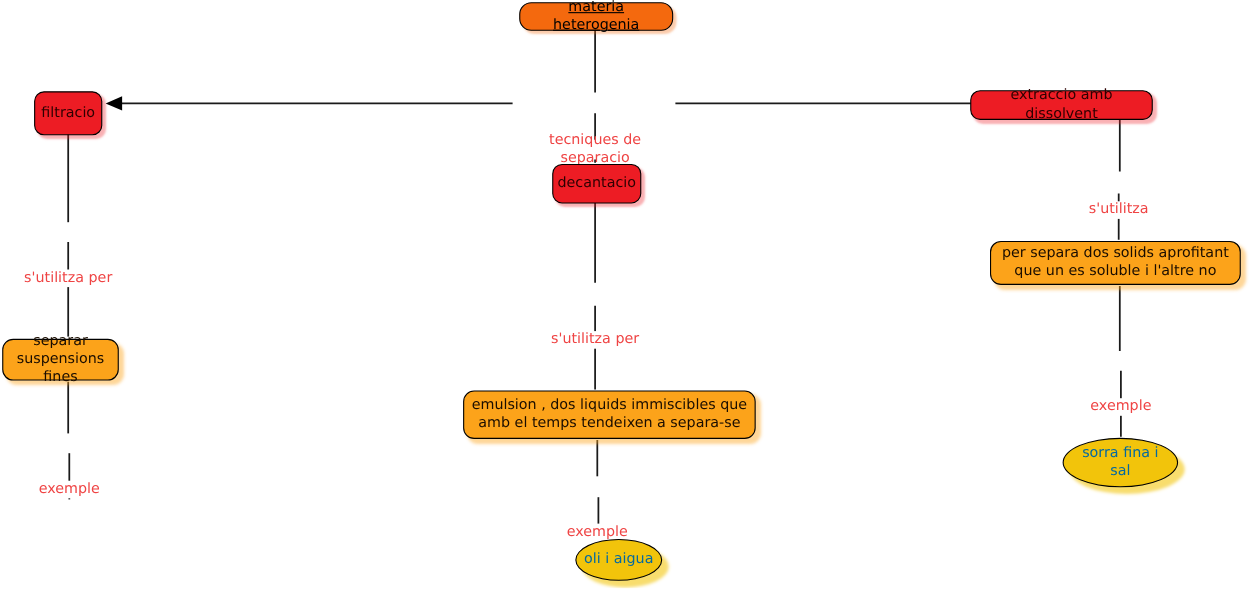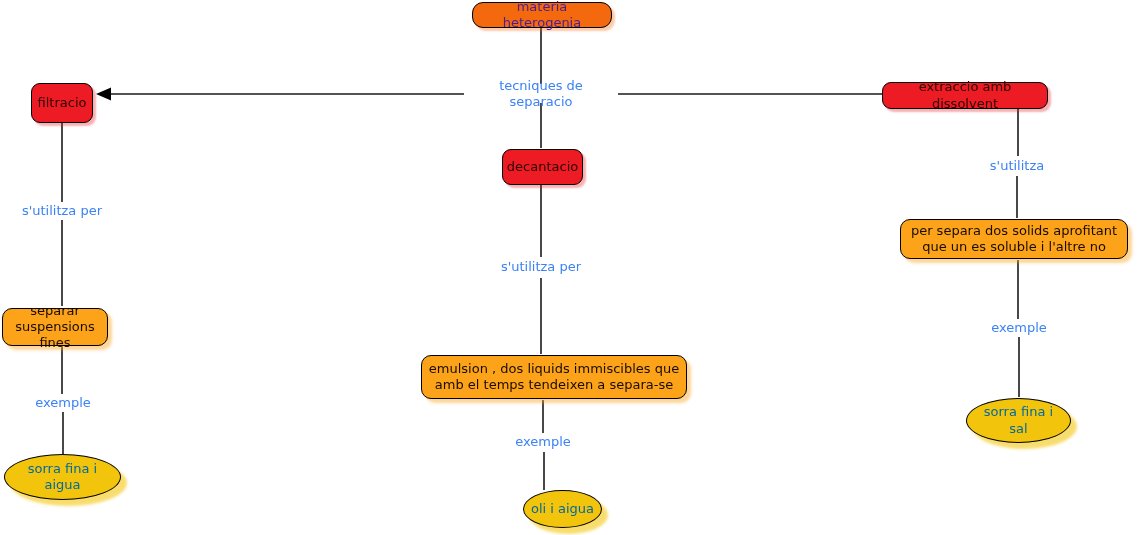--- a/index.html
+++ b/index.html
@@ -37,23 +37,24 @@
     border-radius: 9px;
     color: #2d0000;
     box-shadow: 3px 3px 2px rgba(237, 28, 36, 0.35);
     padding: 2px 6px;
   }
   
   .concept-root {
     background: #f4690e;
     border: 1.5px solid #000000;
     border-radius: 11px;
-    color: #4c1d95;
+    color: #000000;
     box-shadow: 3px 3px 2px rgba(244, 105, 14, 0.35);
     padding: 2px 8px;
+    text-decoration: underline;
   }
   
   .concept-amber {
     background: #fca31a;
     border: 1.5px solid #000000;
     border-radius: 10px;
     color: #1a0d00;
     box-shadow: 4px 4px 3px rgba(252, 163, 26, 0.45);
     padding: 3px 6px;
   }
@@ -62,22 +63,23 @@
     background: #f2c40b;
     border: 1.5px solid #000000;
     border-radius: 50%;
     color: #0369a1;
     box-shadow: 6px 6px 3px #f8dd6e;
     padding: 2px 6px;
   }
   
   .link-label {
     background: #ffffff;
-    color: #3b82f6;
+    color: #ef4444;
     padding: 0 3px;
+    margin-top: 42px;
   }
 </style>
 </head>
 <body>
 
 <div id="cmap">
 
   <svg id="wires" viewBox="0 0 1139 535" xmlns="http://www.w3.org/2000/svg">
     <g stroke="#1a1a1a" stroke-width="1.6" fill="none">
 
@@ -114,35 +116,34 @@
   <div class="node link-label" style="left:464px; top:85px; width:154px; height:18px;">tecniques de separacio</div>
 
   <div class="node concept-red" style="left:31px; top:83px; width:62px; height:40px;">filtracio</div>
 
   <div class="node link-label" style="left:16px; top:203px; width:92px; height:16px;">s'utilitza per</div>
 
   <div class="node concept-amber" style="left:2px; top:308px; width:106px; height:38px;">separar suspensions fines</div>
 
   <div class="node link-label" style="left:31px; top:395px; width:64px; height:16px;">exemple</div>
 
-  <div class="node concept-ellipse" style="left:4px; top:454px; width:117px; height:46px;">sorra fina i aigua</div>
 
   <div class="node concept-red" style="left:502px; top:149px; width:81px; height:36px;">decantacio</div>
 
   <div class="node link-label" style="left:495px; top:259px; width:92px; height:16px;">s'utilitza per</div>
 
   <div class="node concept-amber" style="left:421px; top:355px; width:266px; height:44px;">emulsion , dos liquids immiscibles que amb el temps tendeixen a separa-se</div>
 
   <div class="node link-label" style="left:511px; top:434px; width:64px; height:16px;">exemple</div>
 
   <div class="node concept-ellipse" style="left:523px; top:490px; width:79px; height:38px;">oli i aigua</div>
 
   <div class="node concept-red" style="left:882px; top:82px; width:166px; height:27px;">extraccio amb dissolvent</div>
 
-  <div class="node link-label" style="left:981px; top:158px; width:72px; height:16px;">s'utilitza</div>
+  <div class="node link-label" style="left:981px; top:141px; width:72px; height:16px;">s'utilitza</div>
 
   <div class="node concept-amber" style="left:900px; top:219px; width:228px; height:40px;">per separa  dos solids aprofitant que un es soluble i l'altre no</div>
 
   <div class="node link-label" style="left:987px; top:320px; width:64px; height:16px;">exemple</div>
 
   <div class="node concept-ellipse" style="left:966px; top:398px; width:105px; height:45px;">sorra fina i sal</div>
 
 </div>
 
 </body></html>

